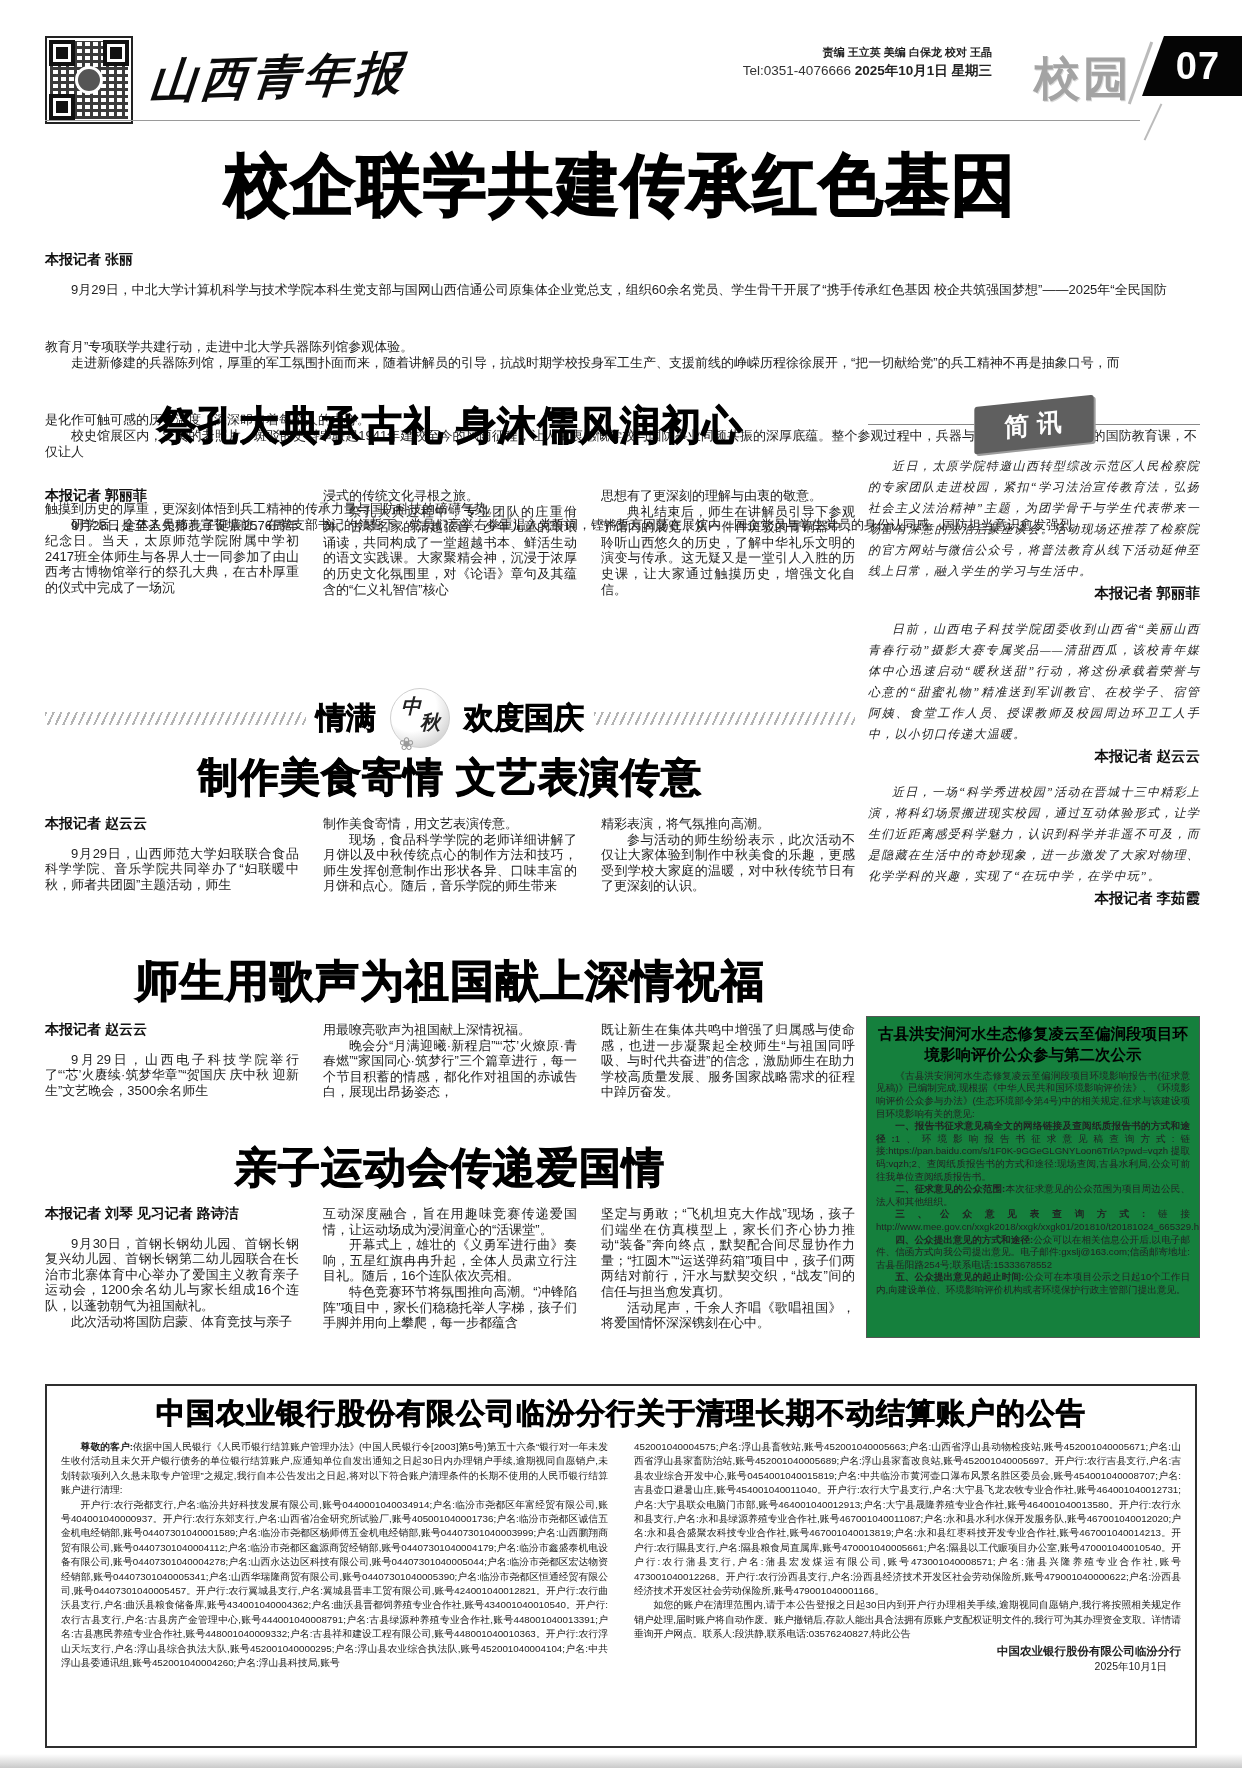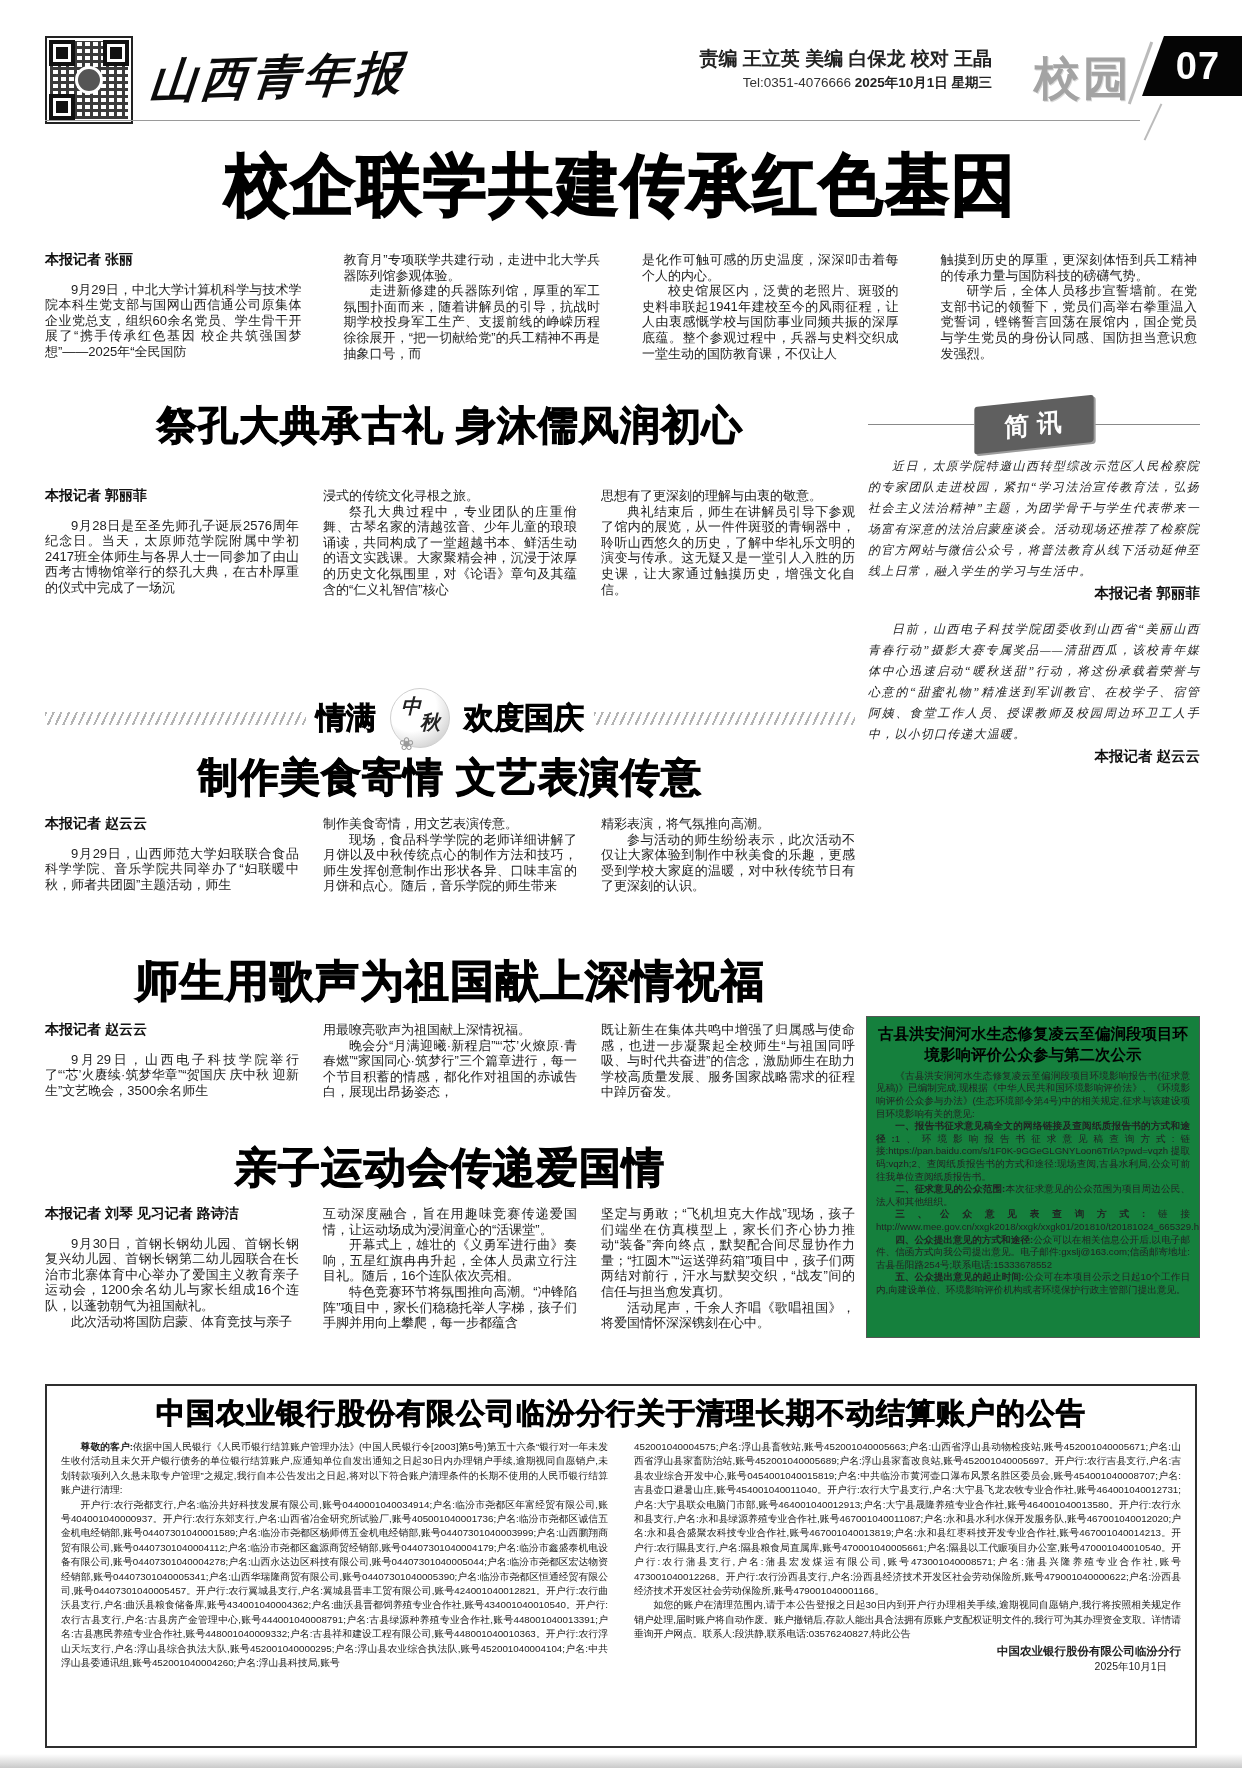--- a/index.html
+++ b/index.html
@@ -13,21 +13,21 @@
      opacity:.85;}
   .finder{position:absolute;width:18px;height:18px;border:4px solid #111;background:#fff;}
   .finder::after{content:"";position:absolute;inset:3px;background:#111;}
   .f1{left:2px;top:2px;} .f2{right:2px;top:2px;} .f3{left:2px;bottom:2px;}
   .qr .logo-dot{position:absolute;left:50%;top:50%;width:22px;height:22px;border-radius:50%;
      background:#555;border:3px solid #fff;transform:translate(-50%,-50%);}
   .masthead-logo{position:absolute;left:150px;top:46px;font-size:47px;font-weight:900;
      font-style:italic;letter-spacing:4px;transform:skewX(-7deg) rotate(-2deg);color:#0c0c0c;
      font-family:"Liberation Serif", serif;}
   .head-meta{position:absolute;right:250px;top:44px;text-align:right;line-height:1.55;}
-  .head-meta .l1{font-size:19px;font-weight:bold;color:#222;}
+  .head-meta .l1{font-size:11px;font-weight:bold;color:#222;}
   .head-meta .l2{font-size:13.5px;color:#333;}
   .head-meta .l2 b{font-weight:bold;color:#222;}
   .section-name{position:absolute;right:110px;top:48px;font-size:46px;font-weight:900;
      color:#a3a3a3;letter-spacing:3px;text-shadow:1px 1px 0 #d8d8d8;}
   .slash{position:absolute;right:100px;top:40px;width:3px;height:66px;background:#bbb;transform:rotate(20deg);}
   .pageno-box{position:absolute;right:0;top:36px;width:100px;height:60px;background:#050505;
      clip-path:polygon(22px 0,100% 0,100% 100%,0 100%);display:flex;align-items:center;justify-content:center;}
   .pageno-box span{color:#fff;font-size:38px;font-weight:900;letter-spacing:1px;padding-left:12px;}
   .head-rule{position:absolute;left:45px;top:120px;width:1095px;height:1px;background:#9a9a9a;}
   .head-rule-diag{position:absolute;right:88px;top:102px;width:2px;height:40px;background:#bbb;transform:rotate(25deg);}
@@ -112,21 +112,21 @@
   <div class="section-name">校园</div>
   <div class="slash"></div>
   <div class="pageno-box">
     <span>07</span>
   </div>
   <div class="head-rule"></div>
   <div class="head-rule-diag"></div>
 
   <div class="headline-main">校企联学共建传承红色基因</div>
 
-  <div class="row" style="top:252px;width:1152px;gap:42px;">
+  <div class="row" style="top:252px;width:1152px;gap:42px;flex-direction:column;">
     <div class="col">
       <div class="byline">本报记者 张丽</div>
       <div>
           <p>9月29日，中北大学计算机科学与技术学院本科生党支部与国网山西信通公司原集体企业党总支，组织60余名党员、学生骨干开展了“携手传承红色基因 校企共筑强国梦想”——2025年“全民国防</p>
         </div>
     </div>
     <div class="col">
         <div>
           <p class="noindent">教育月”专项联学共建行动，走进中北大学兵器陈列馆参观体验。</p>
           <p>走进新修建的兵器陈列馆，厚重的军工氛围扑面而来，随着讲解员的引导，抗战时期学校投身军工生产、支援前线的峥嵘历程徐徐展开，“把一切献给党”的兵工精神不再是抽象口号，而</p>
@@ -253,20 +253,24 @@
     <div class="ribbon-line"></div>
   </div>
   <div class="briefs">
     <div class="brief">
       <div class="btext">近日，太原学院特邀山西转型综改示范区人民检察院的专家团队走进校园，紧扣“学习法治宣传教育法，弘扬社会主义法治精神”主题，为团学骨干与学生代表带来一场富有深意的法治启蒙座谈会。活动现场还推荐了检察院的官方网站与微信公众号，将普法教育从线下活动延伸至线上日常，融入学生的学习与生活中。</div>
       <div class="breporter">本报记者 郭丽菲</div>
     </div>
     <div class="brief">
       <div class="btext">日前，山西电子科技学院团委收到山西省“美丽山西 青春行动”摄影大赛专属奖品——清甜西瓜，该校青年媒体中心迅速启动“暖秋送甜”行动，将这份承载着荣誉与心意的“甜蜜礼物”精准送到军训教官、在校学子、宿管阿姨、食堂工作人员、授课教师及校园周边环卫工人手中，以小切口传递大温暖。</div>
       <div class="breporter">本报记者 赵云云</div>
+    </div>
+    <div class="brief">
+      <div class="btext">近日，一场“科学秀进校园”活动在晋城十三中精彩上演，将科幻场景搬进现实校园，通过互动体验形式，让学生们近距离感受科学魅力，认识到科学并非遥不可及，而是隐藏在生活中的奇妙现象，进一步激发了大家对物理、化学学科的兴趣，实现了“在玩中学，在学中玩”。</div>
+      <div class="breporter">本报记者 李茹霞</div>
     </div>
   </div>
 
   <div class="env-box">
     <div class="env-title">古县洪安涧河水生态修复凌云至偏涧段项目环境影响评价公众参与第二次公示</div>
     <div class="env-body">
         <p>《古县洪安涧河水生态修复凌云至偏涧段项目环境影响报告书(征求意见稿)》已编制完成,现根据《中华人民共和国环境影响评价法》、《环境影响评价公众参与办法》(生态环境部令第4号)中的相关规定,征求与该建设项目环境影响有关的意见:</p>
         <p><b>一、报告书征求意见稿全文的网络链接及查阅纸质报告书的方式和途径:</b>1、环境影响报告书征求意见稿查询方式:链接:https://pan.baidu.com/s/1F0K-9GGeGLGNYLoon6TrlA?pwd=vqzh 提取码:vqzh;2、查阅纸质报告书的方式和途径:现场查阅,古县水利局,公众可前往我单位查阅纸质报告书。</p>
         <p><b>二、征求意见的公众范围:</b>本次征求意见的公众范围为项目周边公民、法人和其他组织。</p>
         <p><b>三、公众意见表查询方式:</b>链接http://www.mee.gov.cn/xxgk2018/xxgk/xxgk01/201810/t20181024_665329.html</p>

